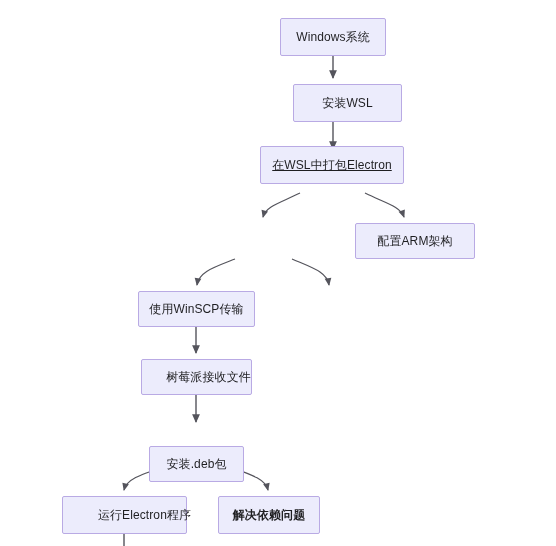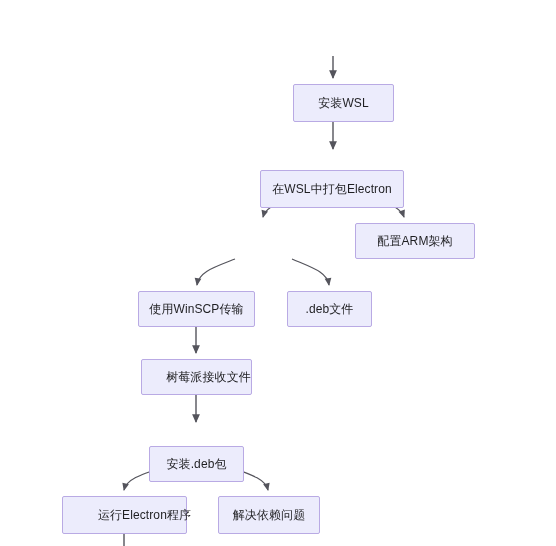--- a/index.html
+++ b/index.html
@@ -75,51 +75,51 @@
 
     <path d="M196,395 L196,422" stroke="#54545c" stroke-width="1.4" fill="none" marker-end="url(#arrow)"></path>
 
     <path d="M172,464 C143,474 127,478 124,490" stroke="#54545c" stroke-width="1.2" fill="none" marker-end="url(#arrow)"></path>
 
     <path d="M222,464 C249,474 265,478 268,490" stroke="#54545c" stroke-width="1.2" fill="none" marker-end="url(#arrow)"></path>
 
     <path d="M124,534 L124,546" stroke="#54545c" stroke-width="1.4" fill="none"></path>
   </svg>
 
+  <div class="node" style="left:280px; top:18px; width:106px; height:38px;">
+    <span class="node-label">Windows系统</span>
+  </div>
 
-  <div class="node" style="left:293px; top:84px; width:101px; height:38px;">
+  <div class="node" style="left:293px; top:84px; width:109px; height:38px;">
     <span class="node-label">安装WSL</span>
   </div>
 
-  <div class="node" style="left:260px; top:170px; width:144px; height:38px;">
+  <div class="node" style="left:260px; top:146px; width:144px; height:38px;text-decoration:underline;">
     <span class="node-label">在WSL中打包Electron</span>
   </div>
 
 
   <div class="node" style="left:355px; top:223px; width:120px; height:36px;">
     <span class="node-label">配置ARM架构</span>
   </div>
 
   <div class="node" style="left:138px; top:291px; width:117px; height:36px;">
     <span class="node-label">使用WinSCP传输</span>
   </div>
 
-  <div class="node" style="left:287px; top:291px; width:85px; height:36px;">
-    <span class="node-label">.deb文件</span>
-  </div>
 
   <div class="node" style="left:141px; top:359px; width:111px; height:36px;padding-left:24px;">
     <span class="node-label">树莓派接收文件</span>
   </div>
 
   <div class="node" style="left:149px; top:428px; width:95px; height:36px;margin-top:18px;">
     <span class="node-label">安装.deb包</span>
   </div>
 
   <div class="node" style="left:62px; top:496px; width:125px; height:38px;padding-left:40px;">
     <span class="node-label">运行Electron程序</span>
   </div>
 
-  <div class="node" style="left:218px; top:496px; width:102px; height:38px;">
+  <div class="node" style="left:218px; top:496px; width:102px; height:38px;font-weight:bold;">
     <span class="node-label">解决依赖问题</span>
   </div>
 
 </div>
 
 </body></html>

